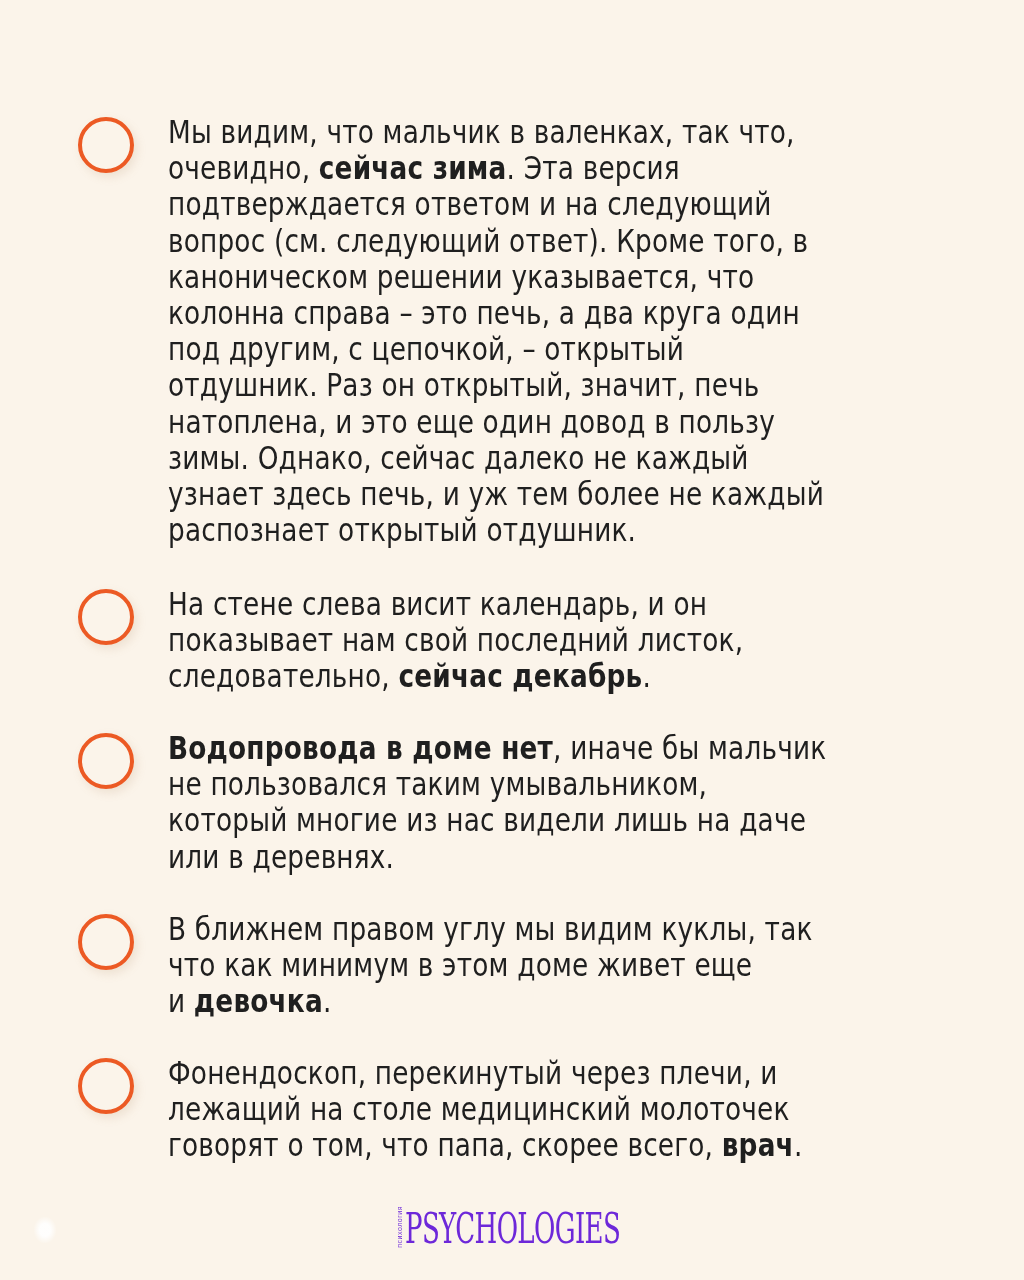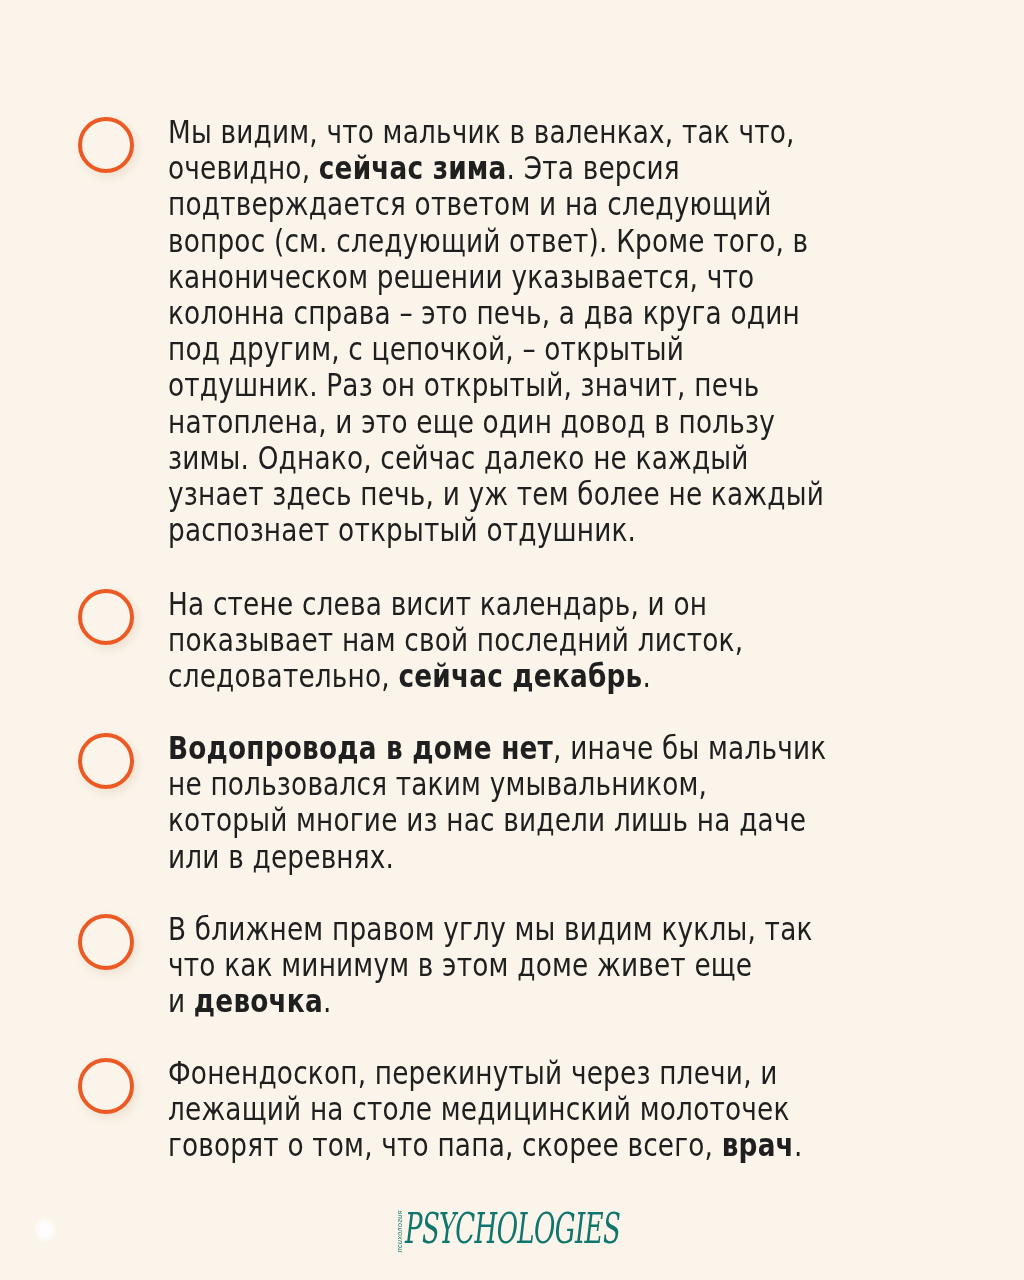--- a/index.html
+++ b/index.html
@@ -24,22 +24,22 @@
     font-size:31.5px; line-height:36.2px;
     letter-spacing:0.2px;
     font-stretch:condensed;
     transform-origin:left top;
     transform:scaleX(0.93);
     width:860px;
   }
   .text b { font-weight:bold; }
   .logo {
     position:absolute; left:396px; top:1206px;
-    color:#0f766e; font-family:"DejaVu Serif", serif;
-    display:flex; align-items:flex-end;font-style:italic;
+    color:#6d28d9; font-family:"DejaVu Serif", serif;
+    display:flex; align-items:flex-start;
   }
   .logo .small {
     writing-mode:vertical-rl; transform:rotate(180deg);
     font-size:7px; letter-spacing:0.5px; margin-right:2px;
     font-family:"Liberation Sans", sans-serif;
   }
   .logo .big {
     font-size:42px; line-height:46px; letter-spacing:-1px;
     transform:scaleX(0.62); transform-origin:left center;
     display:inline-block;

